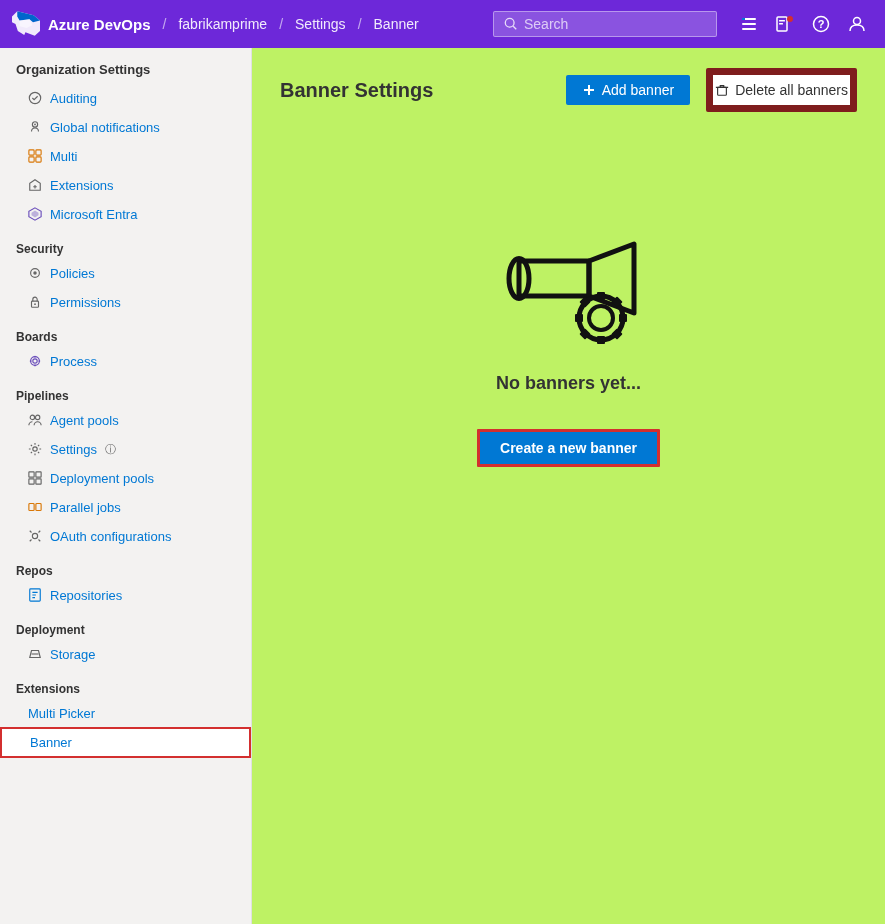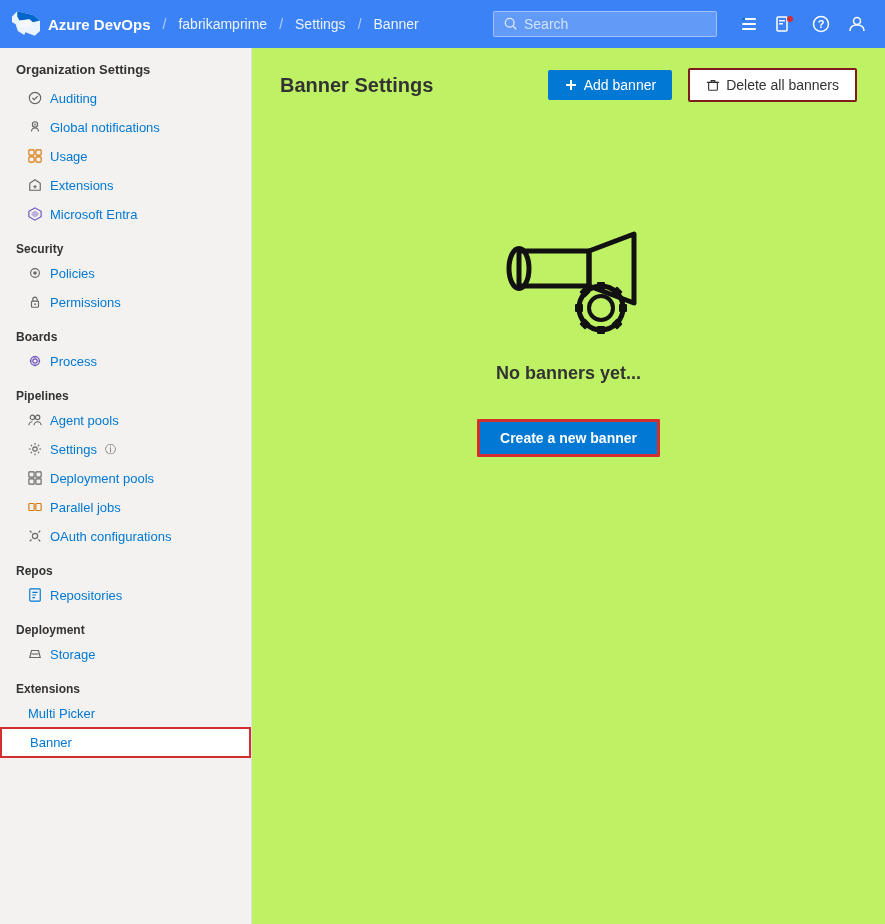--- a/index.html
+++ b/index.html
@@ -1,21 +1,21 @@
 <!DOCTYPE html>
 <html><head>
   <meta charset="utf-8">
   <style>
     * { margin: 0; padding: 0; box-sizing: border-box; }
     body { font-family: 'Segoe UI', Arial, sans-serif; font-size: 14px; color: #333; background: #fff; width: 885px; height: 924px; overflow: hidden; display: flex; flex-direction: column; }
 
     
     .topnav {
       height: 48px;
-      background: #3b82f6;
+      background: #6d28d9;
       display: flex;
       align-items: center;
       padding: 0 12px;
       gap: 8px;
       flex-shrink: 0;
     }
     .topnav-logo {
       width: 28px; height: 28px;
       display: flex; align-items: center; justify-content: center;
     }
@@ -119,22 +119,22 @@
       border: none;
       padding: 7px 16px;
       font-size: 14px;
       border-radius: 2px;
       cursor: pointer;
       display: flex; align-items: center; gap: 6px;
     }
     .btn-delete-banners {
       background: #fff;
       color: #333;
-      border: 2px solid #7f1d1d;
-      padding: 7px 16px;
+      border: 7px solid #7f1d1d;
+      padding: 7px 2px;
       font-size: 14px;
       border-radius: 2px;
       cursor: pointer;
       display: flex; align-items: center; gap: 6px;
     }
 
     
     .empty-state {
       display: flex;
       flex-direction: column;
@@ -251,21 +251,21 @@
     </div>
     <div class="sidebar-item">
       <span class="item-icon">
         <svg width="14" height="14" viewBox="0 0 16 16" fill="none">
             <rect x="1" y="1" width="6" height="6" rx="1" stroke="#d97706" stroke-width="1.3"></rect>
             <rect x="9" y="1" width="6" height="6" rx="1" stroke="#d97706" stroke-width="1.3"></rect>
             <rect x="1" y="9" width="6" height="6" rx="1" stroke="#d97706" stroke-width="1.3"></rect>
             <rect x="9" y="9" width="6" height="6" rx="1" stroke="#d97706" stroke-width="1.3"></rect>
           </svg>
       </span>
-      <span>Usage</span>
+      <span>Multi</span>
     </div>
     <div class="sidebar-item">
       <span class="item-icon">
         <svg width="14" height="14" viewBox="0 0 16 16" fill="none">
             <path d="M8 2L14 6v8H2V6L8 2z" stroke="#666" stroke-width="1.3"></path>
             <path d="M6 10h4M8 8v4" stroke="#666" stroke-width="1.3"></path>
           </svg>
       </span>
       <span>Extensions</span>
     </div>

